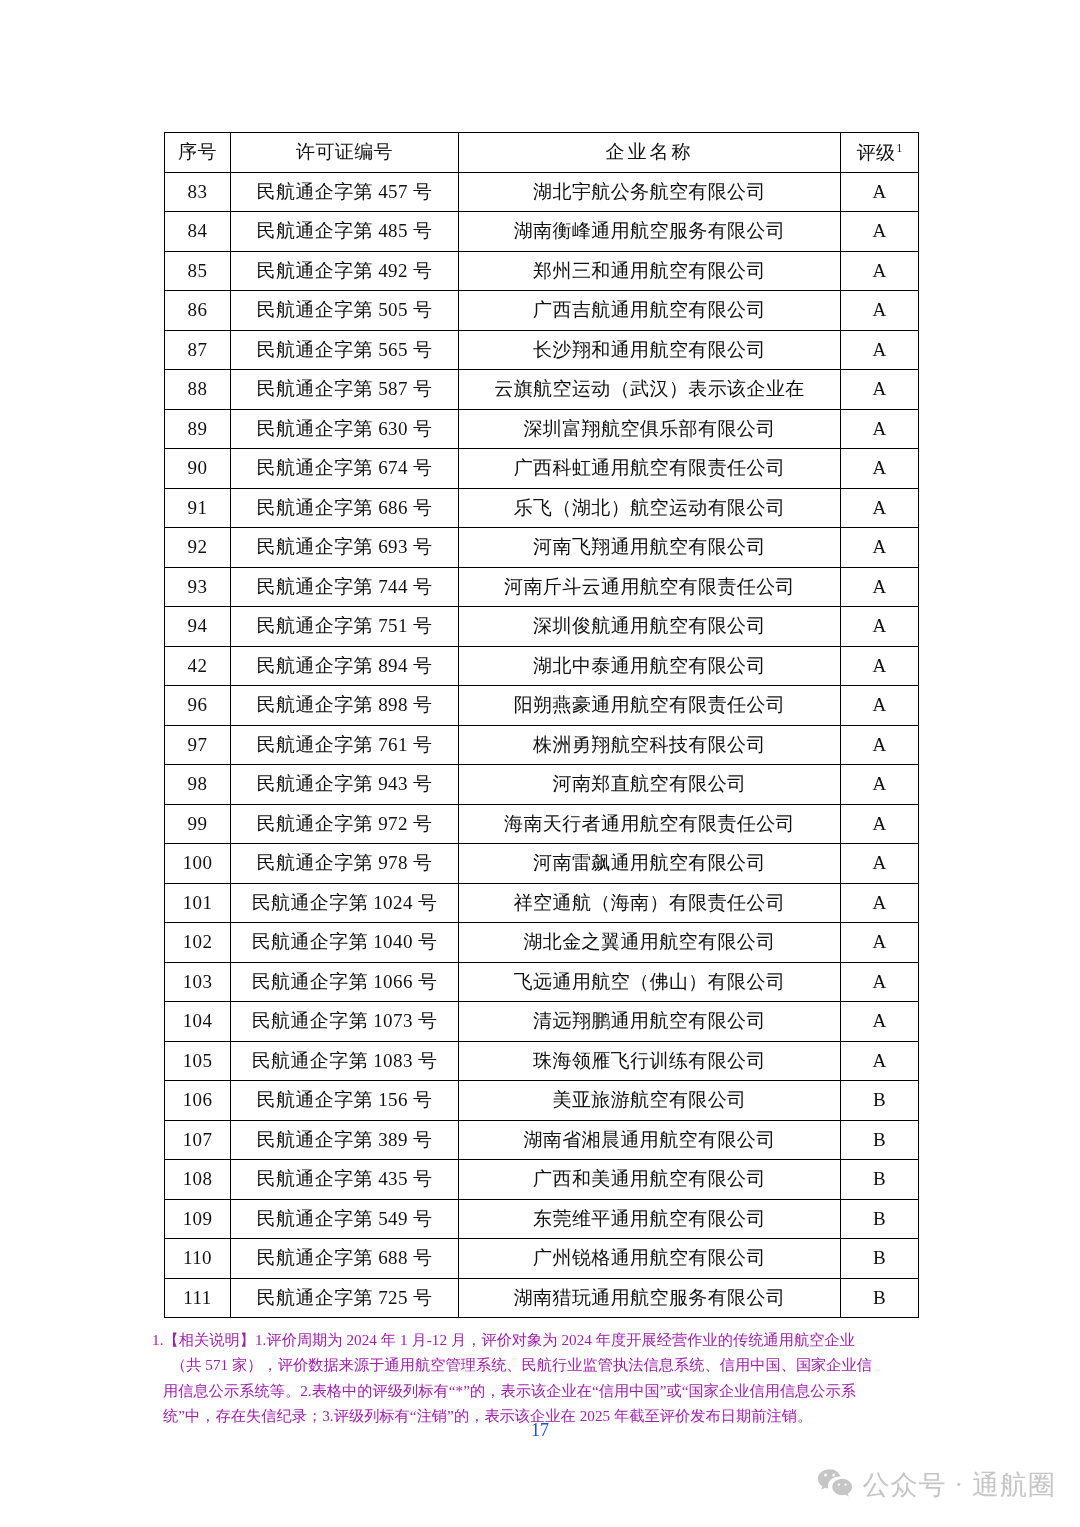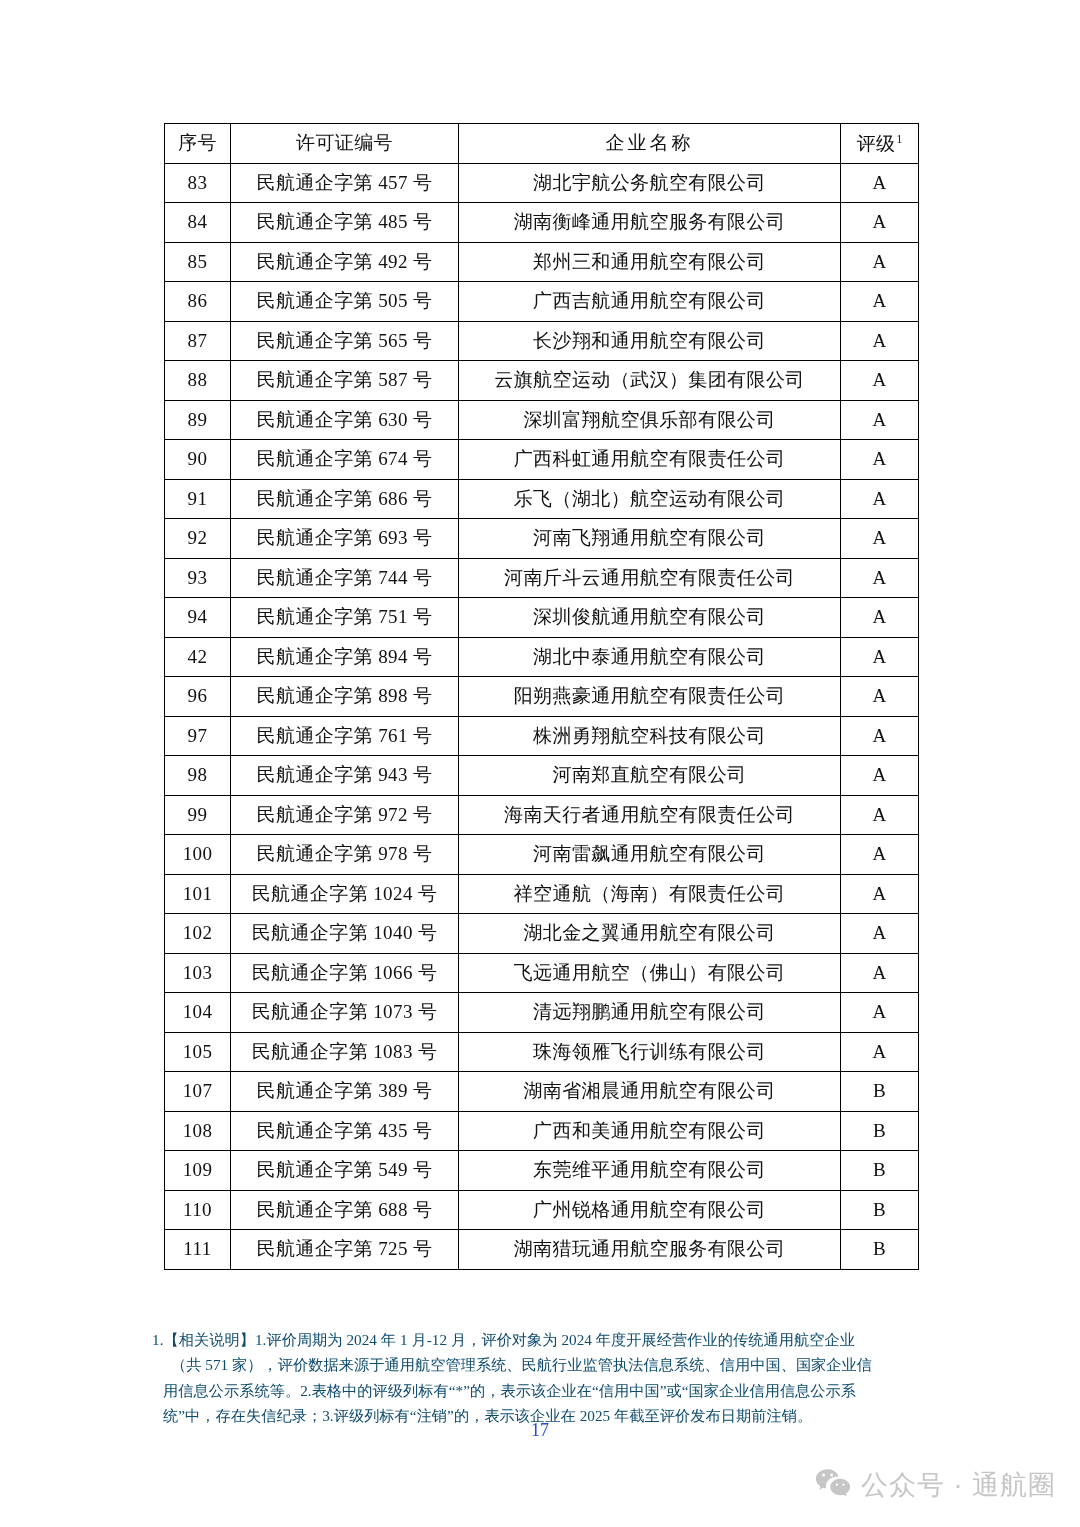--- a/index.html
+++ b/index.html
@@ -21,21 +21,21 @@
     position: absolute;
     left: 0; top: 0;
     width: 1080px;
     height: 1527px;
   }
 
   
   .table-wrap {
     position: absolute;
     left: 164px;
-    top: 123px;
+    top: 132px;
     width: 754px;
   }
 
   table.listing {
     width: 754px;
     border-collapse: collapse;
     table-layout: fixed;
   }
 
   table.listing td,
@@ -93,21 +93,21 @@
   .footnote {
     position: absolute;
     left: 152px;
     top: 1327px;
     width: 790px;
     font-size: 15.2px;
     line-height: 25.3px;
     letter-spacing: 0.05px;
     text-align: justify;
     text-justify: inter-ideograph;
-    color: #0c4a6e;
+    color: #a21caf;
   }
   .footnote .ln { display: block; white-space: nowrap; }
   .footnote .ln.l2,
   .footnote .ln.l3,
   .footnote .ln.l4 { text-indent: 0; margin-left: 11px; }
   .footnote .ln.l2 { padding-left: 8px; }
 
   
   .page-number {
     position: absolute;
@@ -123,21 +123,21 @@
   .watermark {
     position: absolute;
     right: 24px;
     top: 1468px;
     display: flex;
     align-items: center;
     gap: 10px;
     color: #c6c6c6;
   }
   .watermark .wm-text {
-    font-family: Liberation Sans, sans-serif;
+    font-family: Liberation Serif, serif;
     font-size: 27px;
     letter-spacing: 1px;
     color: #c6c6c6;
     line-height: 1;
     white-space: nowrap;
   }
   .wechat-icon { display: block; }
 </style>
 </head>
 <body>
@@ -187,21 +187,21 @@
           </tr>
           <tr>
             <td class="idx">87</td>
             <td class="lic">民航通企字第 565 号</td>
             <td class="name">长沙翔和通用航空有限公司</td>
             <td class="grade">A</td>
           </tr>
           <tr>
             <td class="idx">88</td>
             <td class="lic">民航通企字第 587 号</td>
-            <td class="name">云旗航空运动（武汉）集团有限公司</td>
+            <td class="name">云旗航空运动（武汉）表示该企业在</td>
             <td class="grade">A</td>
           </tr>
           <tr>
             <td class="idx">89</td>
             <td class="lic">民航通企字第 630 号</td>
             <td class="name">深圳富翔航空俱乐部有限公司</td>
             <td class="grade">A</td>
           </tr>
           <tr>
             <td class="idx">90</td>
@@ -291,20 +291,26 @@
             <td class="idx">104</td>
             <td class="lic">民航通企字第 1073 号</td>
             <td class="name">清远翔鹏通用航空有限公司</td>
             <td class="grade">A</td>
           </tr>
           <tr>
             <td class="idx">105</td>
             <td class="lic">民航通企字第 1083 号</td>
             <td class="name">珠海领雁飞行训练有限公司</td>
             <td class="grade">A</td>
+          </tr>
+          <tr>
+            <td class="idx">106</td>
+            <td class="lic">民航通企字第 156 号</td>
+            <td class="name">美亚旅游航空有限公司</td>
+            <td class="grade">B</td>
           </tr>
           <tr>
             <td class="idx">107</td>
             <td class="lic">民航通企字第 389 号</td>
             <td class="name">湖南省湘晨通用航空有限公司</td>
             <td class="grade">B</td>
           </tr>
           <tr>
             <td class="idx">108</td>
             <td class="lic">民航通企字第 435 号</td>

